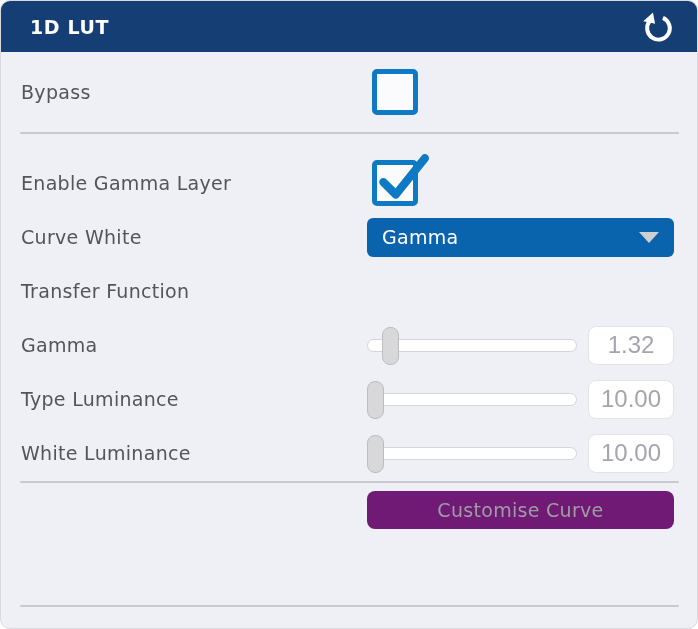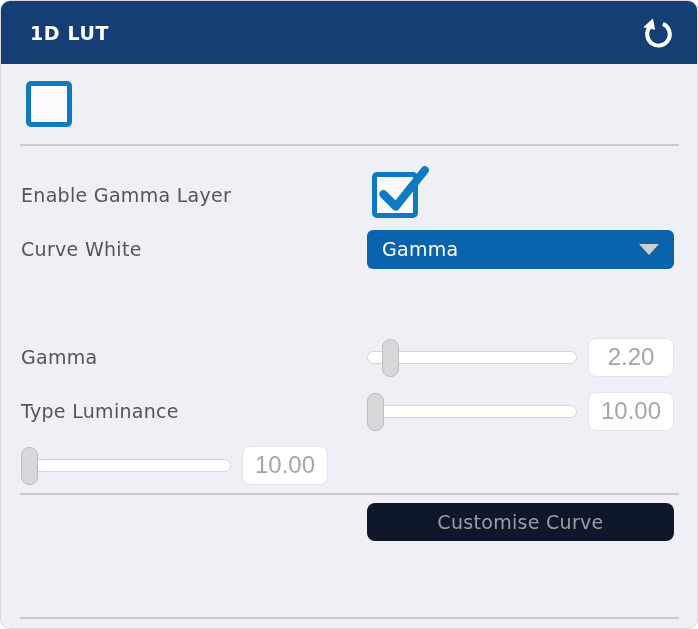--- a/index.html
+++ b/index.html
@@ -6,21 +6,21 @@
   html, body { background: #ffffff; font-family: "DejaVu Sans", sans-serif; }
   .panel {
     width: 698px; height: 629px;
     background: #eef0f5;
     border: 1px solid #d9d9df;
     border-radius: 10px;
     overflow: hidden;
     position: relative;
   }
   .header {
-    height: 63px;
+    height: 51px;
     background: #153e74;
     display: flex; align-items: center;
     padding: 0 20px 0 29px;
   }
   .header-title {
     color: #ffffff; font-size: 19px; font-weight: 600;
     letter-spacing: 0.6px;
   }
   .reset-btn {
     margin-left: auto; width: 38px; height: 38px;
@@ -92,21 +92,21 @@
     display: flex; align-items: center; justify-content: center;
     font-family: "Liberation Sans", sans-serif;
     font-size: 24px; color: #a5a5ad;
     cursor: text;
   }
   
   .curve-btn {
     width: 307px; height: 38px;
     margin-left: auto; margin-top: 4px;
     border: none; border-radius: 8px;
-    background: #0f172a; color: #9e9ea2;
+    background: #701a75; color: #9e9ea2;
     font-family: "DejaVu Sans", sans-serif;
     font-size: 19px; letter-spacing: 0.3px;
   }
   .btn-row { display: flex; width: 100%; }
   .bottom-strip { height: 22px; }
 </style>
 </head>
 <body>
 
 <div class="panel">
@@ -116,20 +116,21 @@
     <span class="reset-btn">
       <svg width="36" height="36" viewBox="0 0 40 40">
         <path d="M 25.5 9.8 A 12.6 12.6 0 1 1 10.8 13.4" fill="none" stroke="#ffffff" stroke-width="4.4" stroke-linecap="butt"></path>
         <path d="M 3.6 13.6 L 14.4 3.8 L 16.8 16.4 Z" fill="#ffffff"></path>
       </svg>
     </span>
   </div>
 
   <div class="section sec1">
     <div class="row">
+      <span class="row-label">Bypass</span>
       <span class="control">
         <span class="checkbox">
           
         </span>
       </span>
     </div>
   </div>
 
   <div class="divider"></div>
 
@@ -150,43 +151,45 @@
       <span class="row-label">Curve White</span>
       <span class="control">
         <span class="dropdown">
           <span class="dropdown-value">Gamma</span>
           <span class="caret"></span>
         </span>
       </span>
     </div>
 
     <div class="row">
+      <span class="row-label">Transfer Function</span>
     </div>
 
     <div class="row">
       <span class="row-label">Gamma</span>
       <span class="control">
         <span class="slider-track">
           <span class="slider-thumb" style="left: 14px;"></span>
         </span>
-        <span class="value-box">2.20</span>
+        <span class="value-box">1.32</span>
       </span>
     </div>
 
     <div class="row">
       <span class="row-label">Type Luminance</span>
       <span class="control">
         <span class="slider-track">
           <span class="slider-thumb" style="left: -1px;"></span>
         </span>
         <span class="value-box">10.00</span>
       </span>
     </div>
 
     <div class="row">
+      <span class="row-label">White Luminance</span>
       <span class="control">
         <span class="slider-track">
           <span class="slider-thumb" style="left: -1px;"></span>
         </span>
         <span class="value-box">10.00</span>
       </span>
     </div>
 
   </div>
 

